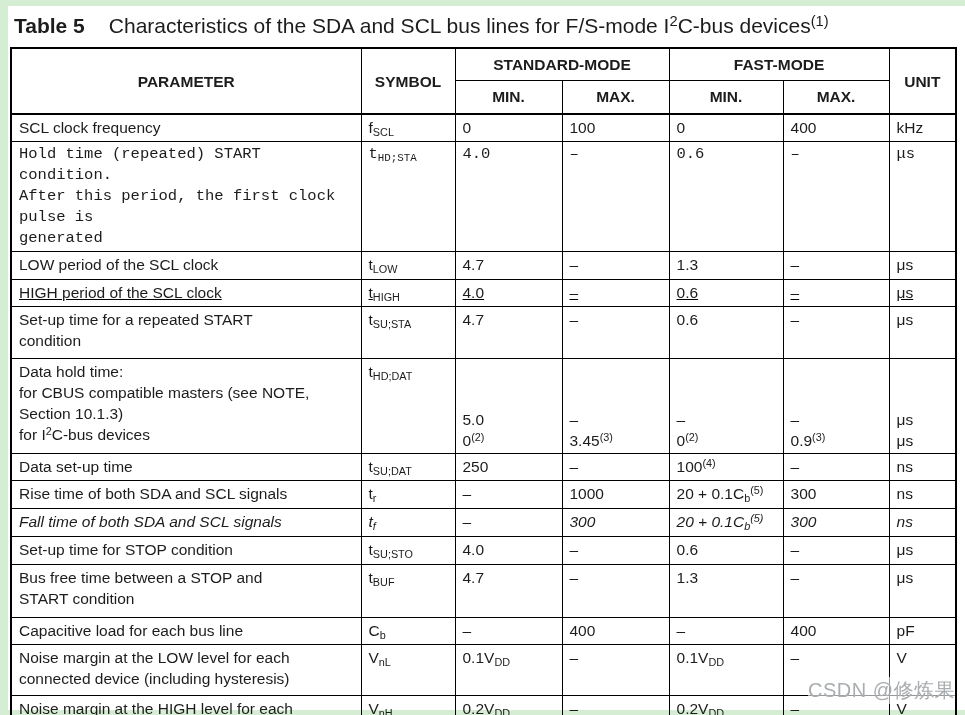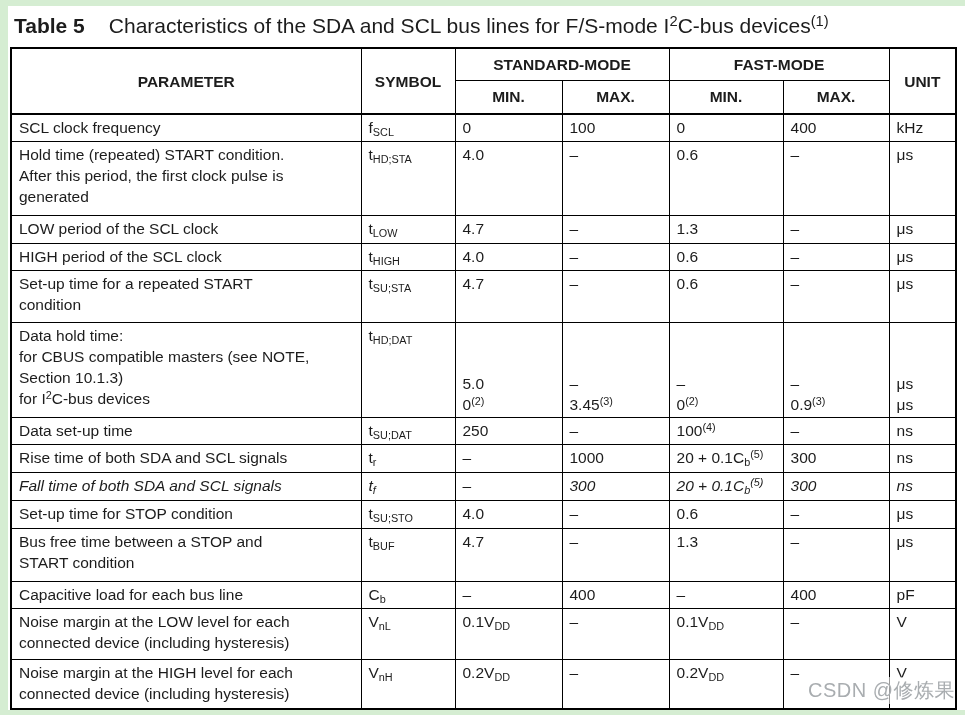--- a/index.html
+++ b/index.html
@@ -111,39 +111,39 @@
     <tbody id="table-body">
         <tr style="height: 27px;">
     <td class="c-param">SCL clock frequency</td>
     <td class="c-sym">f<sub>SCL</sub></td>
     <td class="c-val">0</td>
     <td class="c-val">100</td>
     <td class="c-val">0</td>
     <td class="c-val">400</td>
     <td class="c-unit">kHz</td>
   </tr>
-        <tr style="height: 74px;">
+        <tr style="height: 74px; font-family: Liberation Mono, monospace;">
     <td class="c-param">Hold time (repeated) START condition.<br>After this period, the first clock pulse is<br>generated</td>
     <td class="c-sym">t<sub>HD;STA</sub></td>
     <td class="c-val">4.0</td>
     <td class="c-val">–</td>
     <td class="c-val">0.6</td>
     <td class="c-val">–</td>
     <td class="c-unit">μs</td>
   </tr>
         <tr style="height: 28px;">
     <td class="c-param">LOW period of the SCL clock</td>
     <td class="c-sym">t<sub>LOW</sub></td>
     <td class="c-val">4.7</td>
     <td class="c-val">–</td>
     <td class="c-val">1.3</td>
     <td class="c-val">–</td>
     <td class="c-unit">μs</td>
   </tr>
-        <tr style="height: 27px;">
+        <tr style="height: 27px; text-decoration: underline;">
     <td class="c-param">HIGH period of the SCL clock</td>
     <td class="c-sym">t<sub>HIGH</sub></td>
     <td class="c-val">4.0</td>
     <td class="c-val">–</td>
     <td class="c-val">0.6</td>
     <td class="c-val">–</td>
     <td class="c-unit">μs</td>
   </tr>
         <tr style="height: 52px; margin-left: 29px;">
     <td class="c-param">Set-up time for a repeated START<br>condition</td>

